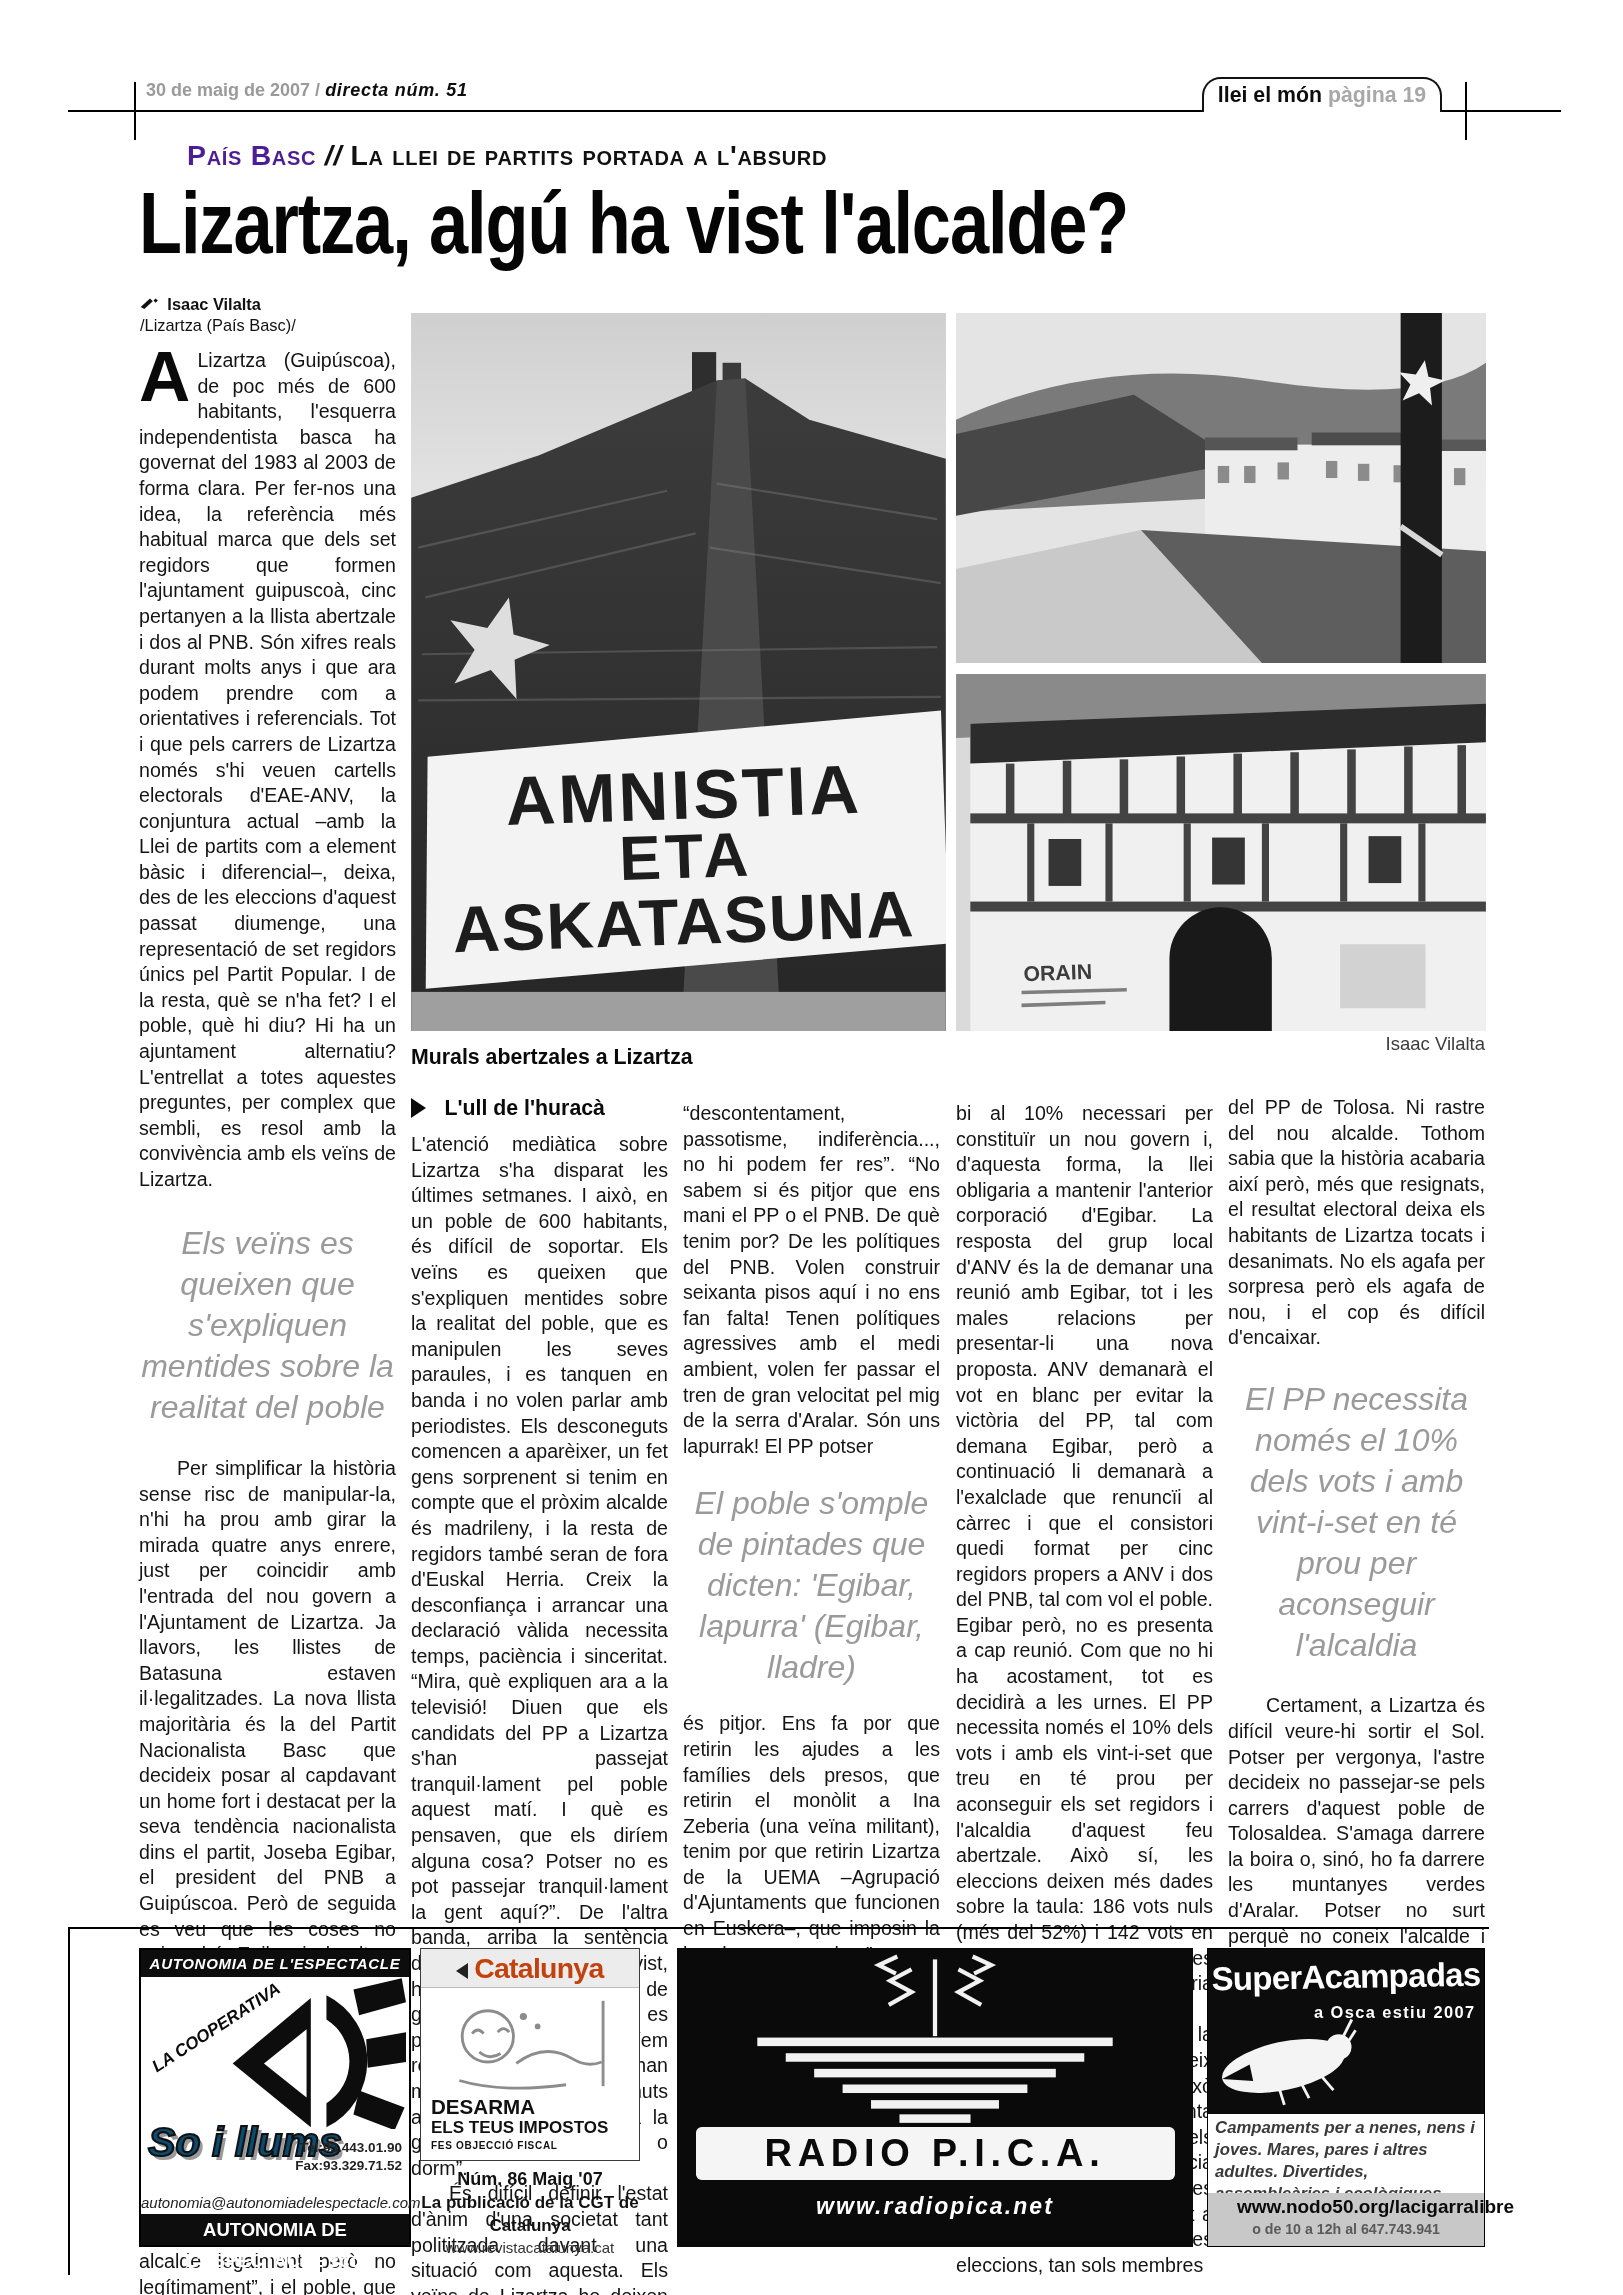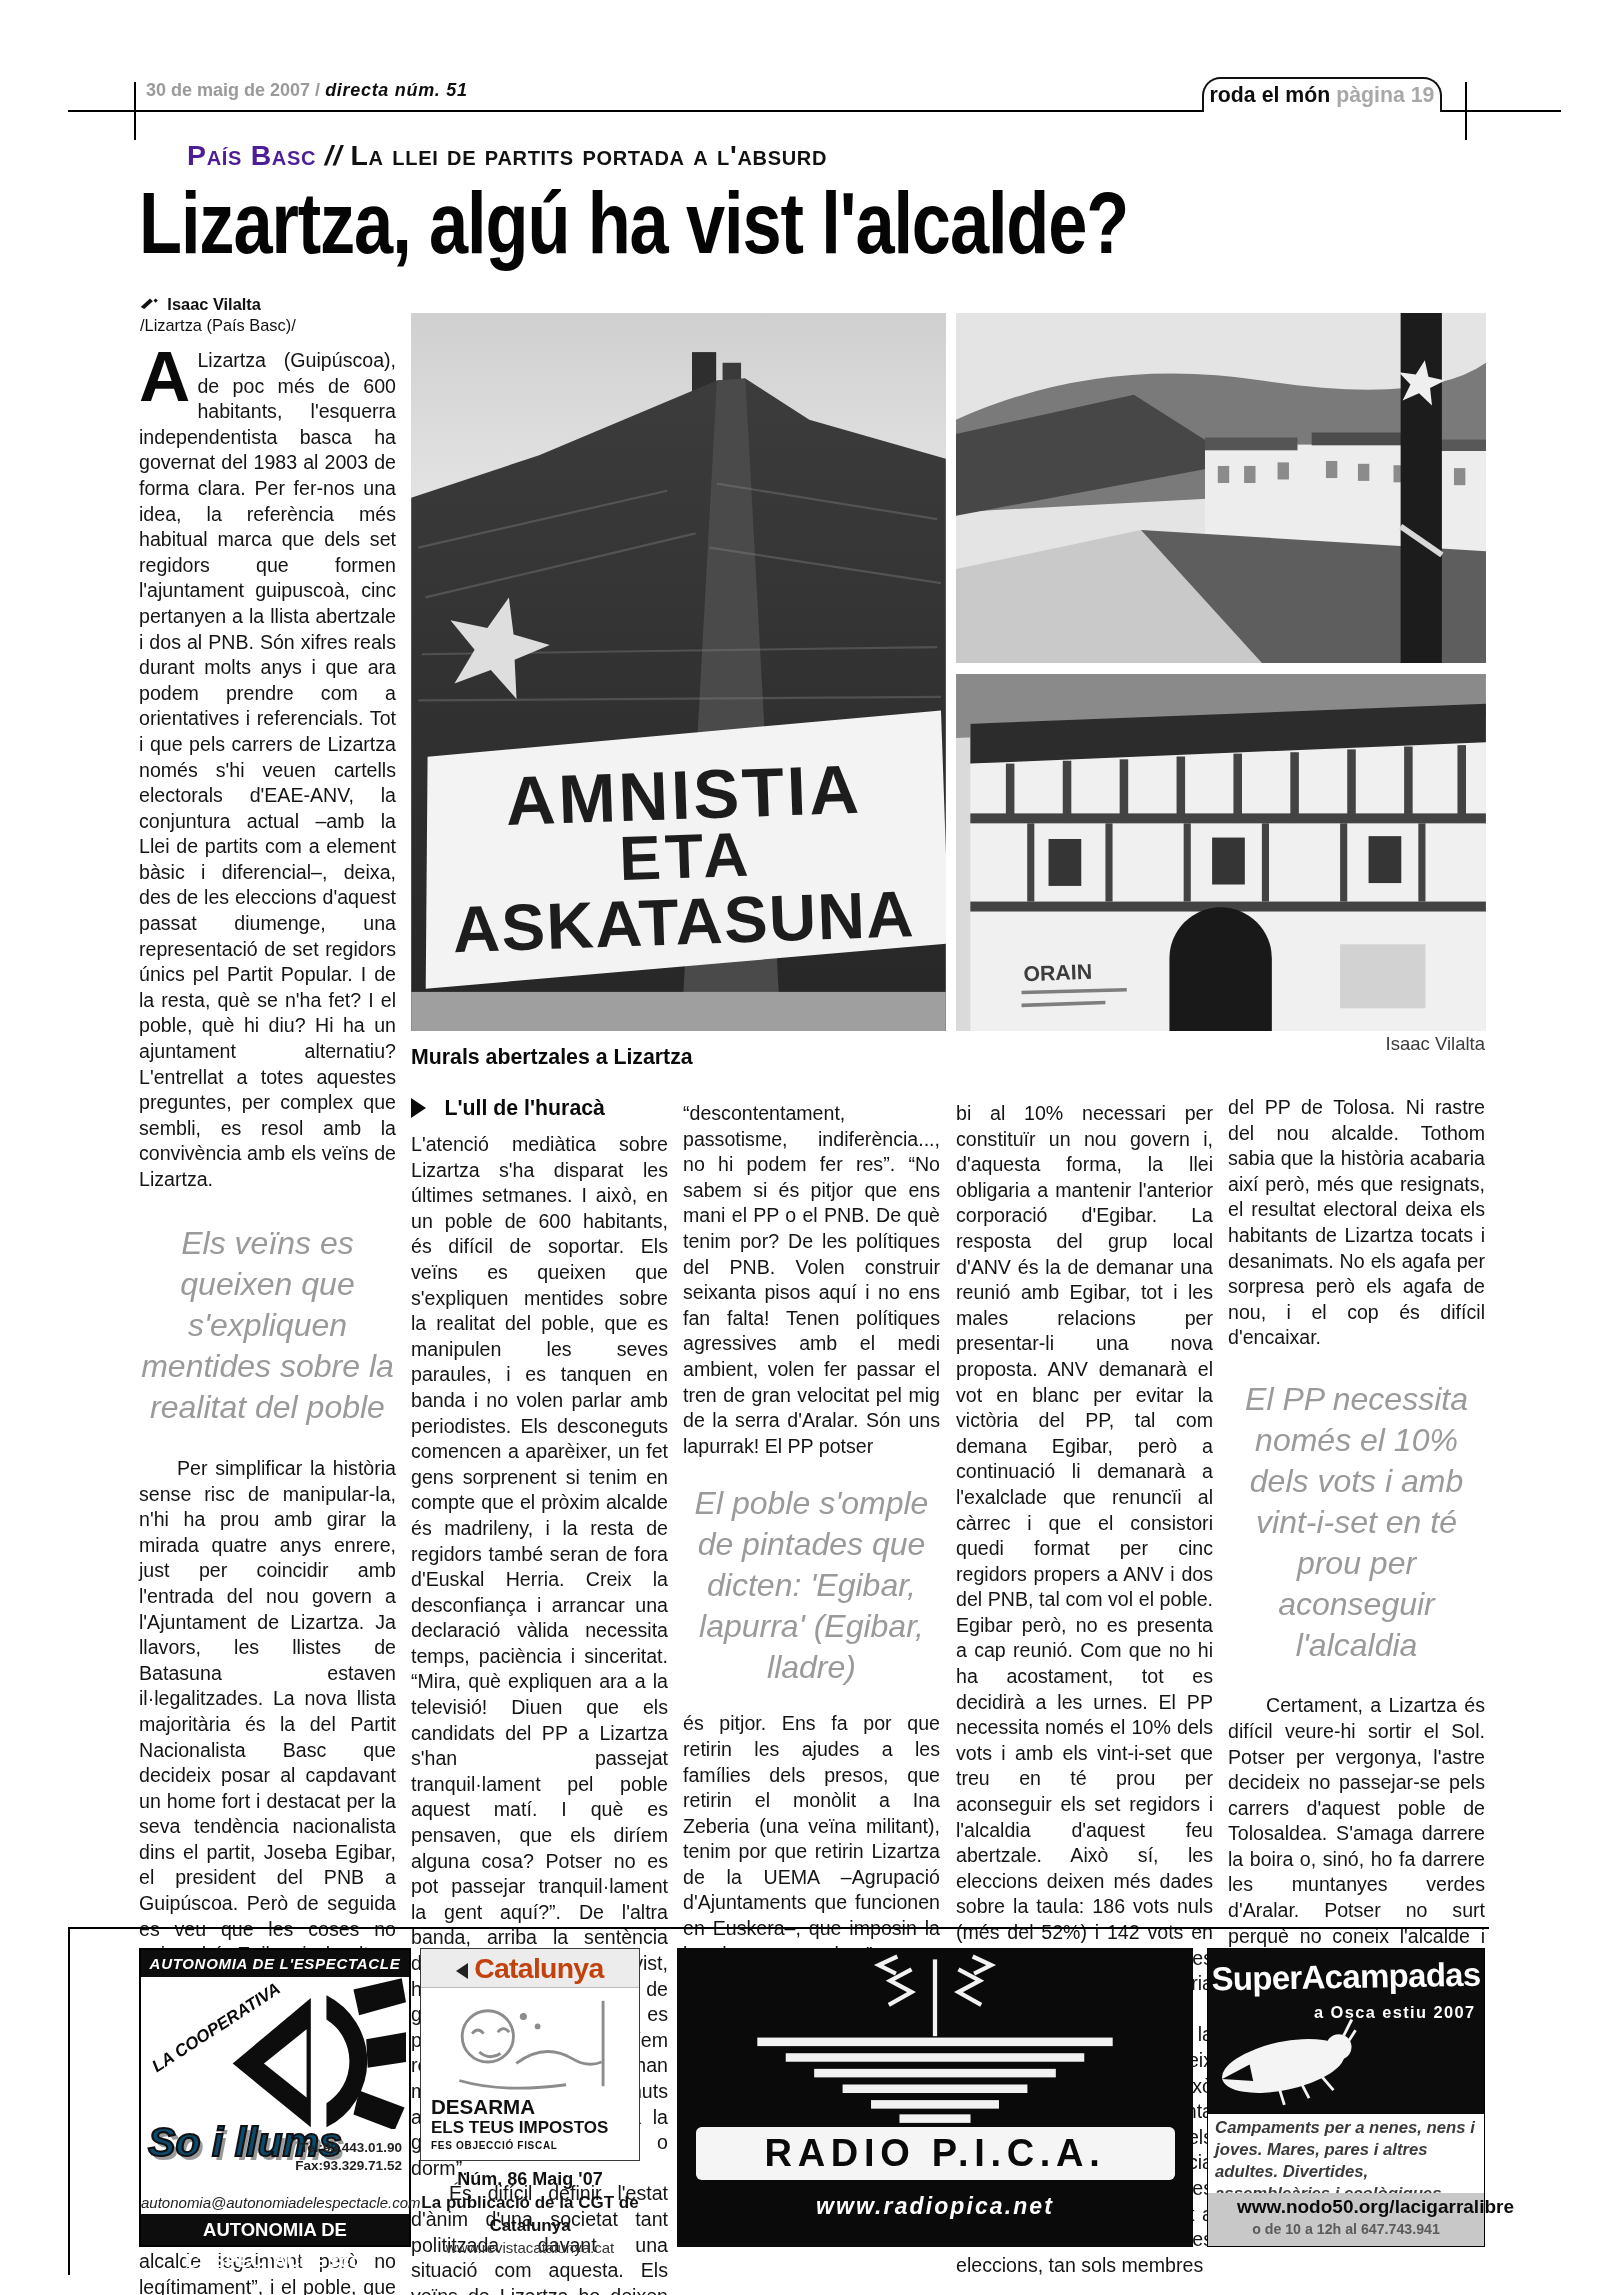--- a/index.html
+++ b/index.html
@@ -82,21 +82,21 @@
 
   <div class="abs rule" style="left:68px;top:110px;width:1493px;height:2.1px;"></div>
   <div class="abs cropv" style="left:134px;top:82px;height:58px;"></div>
   <div class="abs cropv" style="left:1465px;top:82px;height:58px;"></div>
   <div class="abs hdr-left">
     <span class="hdr-date">30 de maig de 2007</span>
     <span class="hdr-date">/</span>
     <span class="hdr-mast">directa núm. 51</span>
   </div>
   <div class="abs tab">
-    <span class="sec">roda el món</span>
+    <span class="sec">llei el món</span>
     <span class="pg">pàgina 19</span>
   </div>
 
   <div class="abs kicker">
     <span class="reg">País Basc</span>
     <span class="sl">//</span>
     <span class="tt">La llei de partits portada a l'absurd</span>
   </div>
   <div class="abs headline">Lizartza, algú ha vist l'alcalde?</div>
   <div class="abs byline">

